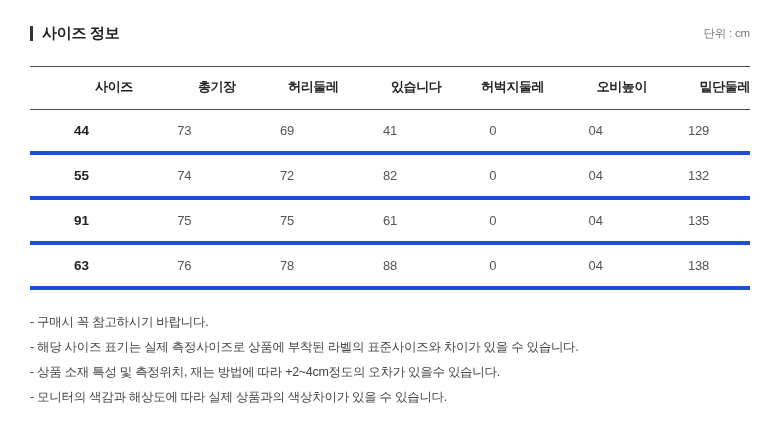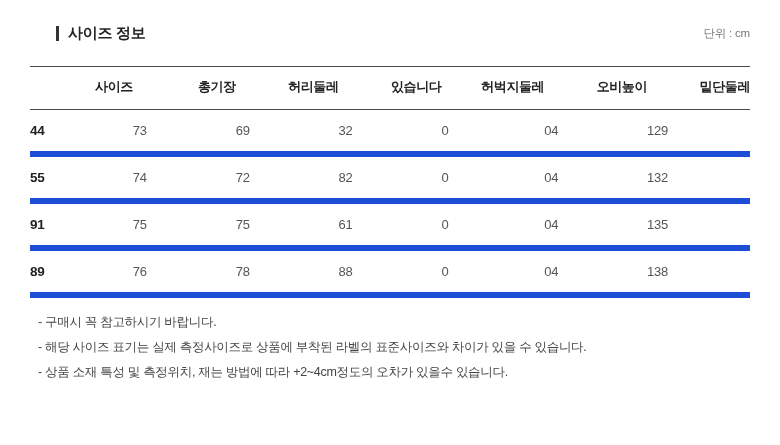--- a/index.html
+++ b/index.html
@@ -26,21 +26,20 @@
   .head {
     position: relative;
     height: 66px;
     display: flex;
     align-items: center;
   }
   .title-wrap {
     display: flex;
     align-items: center;
     gap: 9px;
-    margin-left: 26px;
   }
   .title-bar {
     width: 3px;
     height: 15px;
     background: #333333;
     display: inline-block;
   }
   .title {
     font-size: 15px;
     font-weight: bold;
@@ -69,38 +68,37 @@
     color: #222222;
     padding: 11px 0 13px 0;
     text-align: right;
     border-top: 1px solid #4a4a4a;
     border-bottom: 1px solid #4a4a4a;
     letter-spacing: -0.4px;
   }
   table.size-table tbody td {
     font-size: 13px;
     color: #555555;
-    text-align: left;
+    text-align: center;
     padding: 13px 0 13px 0;
-    border-bottom: 6px solid #1d4ed8;
+    border-bottom: 4px solid #1d4ed8;
     letter-spacing: -0.2px;
   }
   table.size-table tbody td.size-cell {
     font-weight: bold;
     color: #222222;
     font-size: 13.5px;
   }
 
   
   .notes {
     position: absolute;
     left: 30px;
     right: 30px;
     top: 310px;
-    margin-left: 8px;
   }
   .note-line {
     font-size: 12.5px;
     color: #444444;
     line-height: 25px;
     letter-spacing: -0.3px;
     white-space: nowrap;
   }
 </style>
 </head>
@@ -126,21 +124,21 @@
         <th>허벅지둘레</th>
         <th>오비높이</th>
         <th>밑단둘레</th>
       </tr>
     </thead>
     <tbody>
       <tr>
         <td class="size-cell">44</td>
         <td>73</td>
         <td>69</td>
-        <td>32</td>
+        <td>41</td>
         <td>0</td>
         <td>04</td>
         <td>129</td>
       </tr>
       <tr>
         <td class="size-cell">55</td>
         <td>74</td>
         <td>72</td>
         <td>82</td>
         <td>0</td>
@@ -150,30 +148,31 @@
       <tr>
         <td class="size-cell">91</td>
         <td>75</td>
         <td>75</td>
         <td>61</td>
         <td>0</td>
         <td>04</td>
         <td>135</td>
       </tr>
       <tr>
-        <td class="size-cell">89</td>
+        <td class="size-cell">63</td>
         <td>76</td>
         <td>78</td>
         <td>88</td>
         <td>0</td>
         <td>04</td>
         <td>138</td>
       </tr>
     </tbody>
   </table>
 
   <div class="notes">
     <div class="note-line">- 구매시 꼭 참고하시기 바랍니다.</div>
     <div class="note-line">- 해당 사이즈 표기는 실제 측정사이즈로 상품에 부착된 라벨의 표준사이즈와 차이가 있을 수 있습니다.</div>
     <div class="note-line">- 상품 소재 특성 및 측정위치, 재는 방법에 따라 +2~4cm정도의 오차가 있을수 있습니다.</div>
+    <div class="note-line">- 모니터의 색감과 해상도에 따라 실제 상품과의 색상차이가 있을 수 있습니다.</div>
   </div>
 
 </div>
 
 </body></html>

